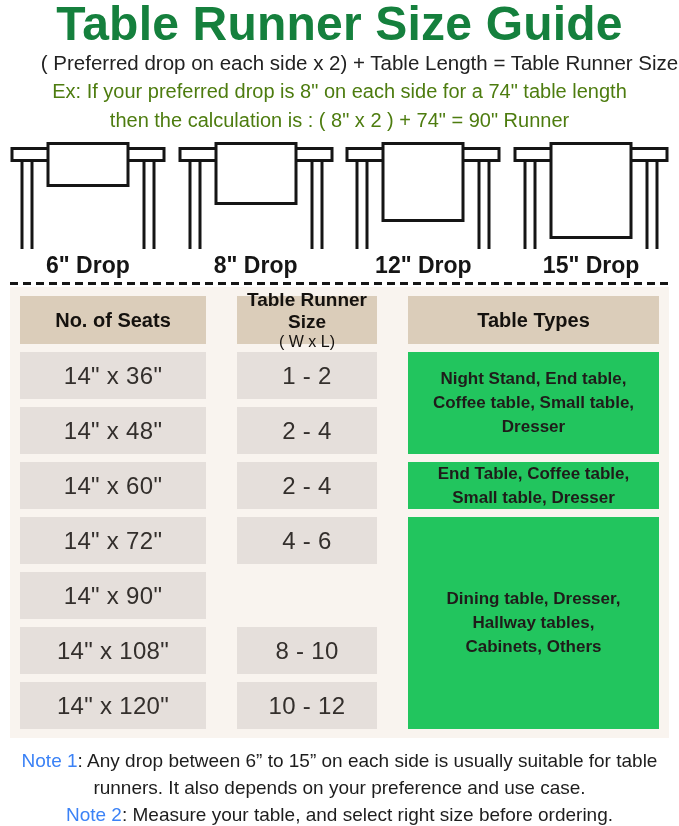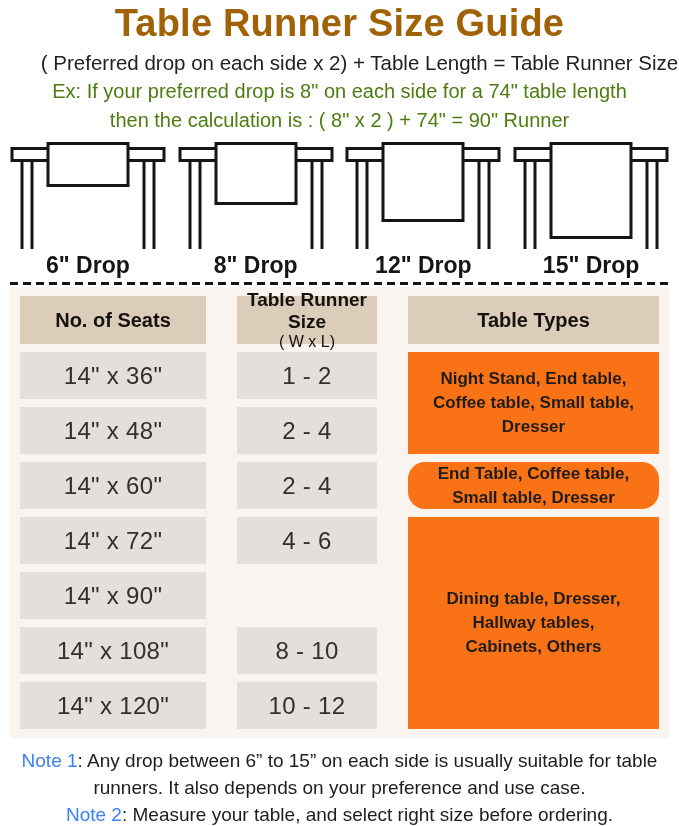--- a/index.html
+++ b/index.html
@@ -6,22 +6,22 @@
   html,body { background:#ffffff; }
   body {
     width:679px; height:826px;
     font-family:"Liberation Sans", sans-serif;
     color:#1b1b1b;
     overflow:hidden;
   }
   
   .top { text-align:center; padding-top:1px; }
   .title {
-    font-size:38px; font-weight:800; letter-spacing:.2px;
-    color:#a16207; line-height:45px;
+    font-size:48px; font-weight:800; letter-spacing:.2px;
+    color:#15803d; line-height:45px;
   }
   .formula { font-size:20.5px; color:#222; line-height:29px; margin-top:2px;padding-left:40px; }
   .exline  { font-size:20px;   color:#4d7c0f; line-height:29px; }
 
   
   .figs {
     display:flex; justify-content:space-around;
     padding:4px 4px 0 4px;
   }
   figure { width:162px; text-align:center; }
@@ -53,29 +53,29 @@
   }
   .h-main { font-size:19px; font-weight:700; line-height:22px; }
   .h-sub  { font-size:16px; font-weight:400; line-height:18px; }
   .h-one  { font-size:20px; font-weight:700; }
   .cell {
     background:#e5dfdb; height:100%;
     display:flex; align-items:center; justify-content:center;
     font-size:24px; color:#332f2c; letter-spacing:.3px;
   }
   .tcell {
-    background:#f97316; height:100%;
+    background:#22c55e; height:100%;
     display:flex; align-items:center; justify-content:center;
     text-align:center; font-weight:700; font-size:17px;
     line-height:24px; color:#1f1c1a;
   }
   .tcell span { display:block; }
   .tcell-a { grid-column:3; grid-row:2 / 4; }
   .tcell-a span { max-width:212px; }
-  .tcell-b { grid-column:3; grid-row:4 / 5;border-radius:17px; }
+  .tcell-b { grid-column:3; grid-row:4 / 5; }
   .tcell-b span { max-width:218px; }
   .tcell-c { grid-column:3; grid-row:5 / 9;justify-content:center; }
   .tcell-c span { max-width:178px; }
 
   
   .notes {
     width:662px; margin:0 auto; padding-top:9px;
     text-align:center; font-size:19px; line-height:27px; color:#1d1d1d;
   }
   .notes strong { font-weight:400; color:#3b82f6; }

